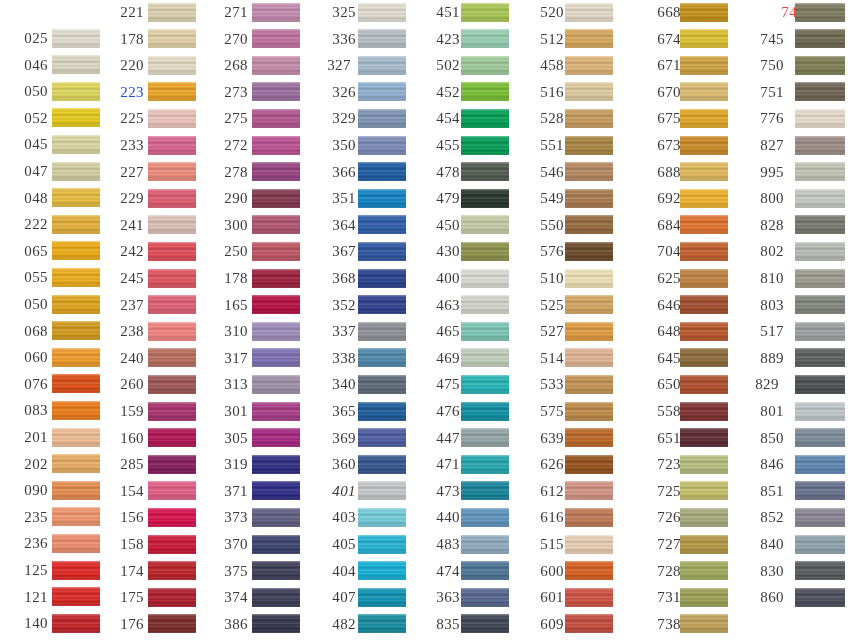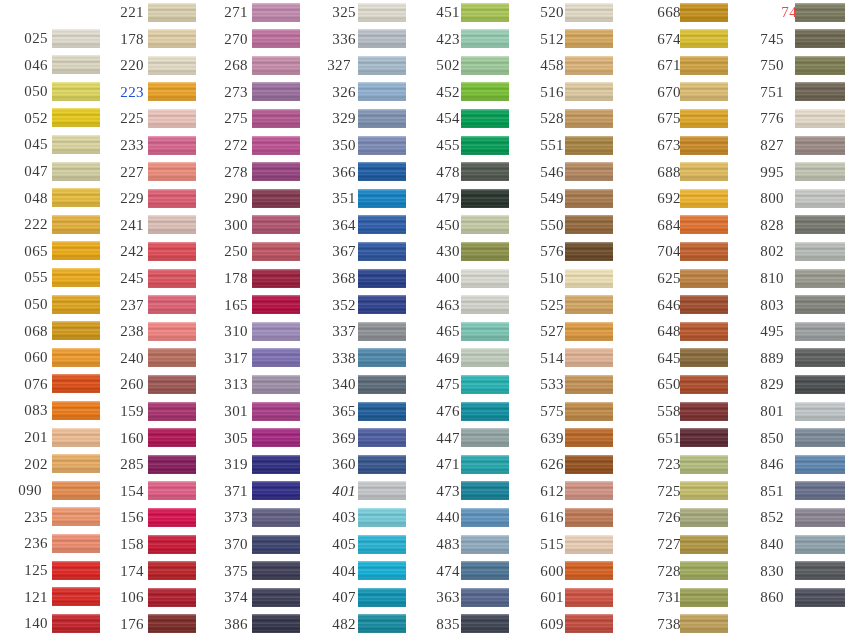--- a/index.html
+++ b/index.html
@@ -194,21 +194,21 @@
       </div>
       <div class="row" style="top: 453.1px; height: 21px;">
         <div class="code" style="position: absolute; left: 14px; width: 34px; top: 50%; transform: translateY(-50%); color: rgb(58, 58, 58);">202</div>
         <div class="swatch" title="202" style="position: absolute; left: 52px; top: 1px; width: 48px; height: 19px; background: rgb(233, 172, 98);">
           <span class="grain"></span>
           <span class="grain2"></span>
           <span class="sheen"></span>
         </div>
       </div>
       <div class="row" style="top: 479.7px; height: 21px;">
-        <div class="code" style="position: absolute; left: 8px; width: 34px; top: 50%; transform: translateY(-50%); color: rgb(58, 58, 58);">090</div>
+        <div class="code" style="position: absolute; left: 14px; width: 34px; top: 50%; transform: translateY(-50%); color: rgb(58, 58, 58);">090</div>
         <div class="swatch" title="090" style="position: absolute; left: 52px; top: 1px; width: 48px; height: 19px; background: rgb(231, 140, 77);">
           <span class="grain"></span>
           <span class="grain2"></span>
           <span class="sheen"></span>
         </div>
       </div>
       <div class="row" style="top: 506.3px; height: 21px;">
         <div class="code" style="position: absolute; left: 14px; width: 34px; top: 50%; transform: translateY(-50%); color: rgb(58, 58, 58);">235</div>
         <div class="swatch" title="235" style="position: absolute; left: 52px; top: 1px; width: 48px; height: 19px; background: rgb(240, 149, 108);">
           <span class="grain"></span>
@@ -421,21 +421,21 @@
       </div>
       <div class="row" style="top: 560.1px; height: 21px;">
         <div class="code" style="position: absolute; left: 110px; width: 34px; top: 50%; transform: translateY(-50%); color: rgb(58, 58, 58);">174</div>
         <div class="swatch" title="174" style="position: absolute; left: 148px; top: 1px; width: 48px; height: 19px; background: rgb(188, 32, 38);">
           <span class="grain"></span>
           <span class="grain2"></span>
           <span class="sheen"></span>
         </div>
       </div>
       <div class="row" style="top: 586.7px; height: 21px;">
-        <div class="code" style="position: absolute; left: 110px; width: 34px; top: 50%; transform: translateY(-50%); color: rgb(58, 58, 58);">106</div>
+        <div class="code" style="position: absolute; left: 110px; width: 34px; top: 50%; transform: translateY(-50%); color: rgb(58, 58, 58);">175</div>
         <div class="swatch" title="175" style="position: absolute; left: 148px; top: 1px; width: 48px; height: 19px; background: rgb(176, 26, 42);">
           <span class="grain"></span>
           <span class="grain2"></span>
           <span class="sheen"></span>
         </div>
       </div>
       <div class="row" style="top: 613.3px; height: 21px;">
         <div class="code" style="position: absolute; left: 110px; width: 34px; top: 50%; transform: translateY(-50%); color: rgb(58, 58, 58);">176</div>
         <div class="swatch" title="176" style="position: absolute; left: 148px; top: 1px; width: 48px; height: 19px; background: rgb(124, 42, 38);">
           <span class="grain"></span>
@@ -1511,37 +1511,37 @@
       </div>
       <div class="row" style="top: 294.1px; height: 21px;">
         <div class="code" style="position: absolute; left: 750px; width: 34px; top: 50%; transform: translateY(-50%); color: rgb(58, 58, 58);">803</div>
         <div class="swatch" title="803" style="position: absolute; left: 795px; top: 1px; width: 50px; height: 19px; background: rgb(130, 133, 124);">
           <span class="grain"></span>
           <span class="grain2"></span>
           <span class="sheen"></span>
         </div>
       </div>
       <div class="row" style="top: 320.7px; height: 21px;">
-        <div class="code" style="position: absolute; left: 750px; width: 34px; top: 50%; transform: translateY(-50%); color: rgb(58, 58, 58);">495</div>
+        <div class="code" style="position: absolute; left: 750px; width: 34px; top: 50%; transform: translateY(-50%); color: rgb(58, 58, 58);">517</div>
         <div class="swatch" title="832" style="position: absolute; left: 795px; top: 1px; width: 50px; height: 19px; background: rgb(158, 161, 162);">
           <span class="grain"></span>
           <span class="grain2"></span>
           <span class="sheen"></span>
         </div>
       </div>
       <div class="row" style="top: 347.3px; height: 21px;">
         <div class="code" style="position: absolute; left: 750px; width: 34px; top: 50%; transform: translateY(-50%); color: rgb(58, 58, 58);">889</div>
         <div class="swatch" title="889" style="position: absolute; left: 795px; top: 1px; width: 50px; height: 19px; background: rgb(92, 94, 93);">
           <span class="grain"></span>
           <span class="grain2"></span>
           <span class="sheen"></span>
         </div>
       </div>
       <div class="row" style="top: 373.9px; height: 21px;">
-        <div class="code" style="position: absolute; left: 750px; width: 34px; top: 50%; transform: translateY(-50%); color: rgb(58, 58, 58);">829</div>
+        <div class="code" style="position: absolute; left: 750px; width: 34px; top: 50%; transform: translateY(-50%); color: rgb(58, 58, 58); text-align: center;">829</div>
         <div class="swatch" title="829" style="position: absolute; left: 795px; top: 1px; width: 50px; height: 19px; background: rgb(74, 77, 78);">
           <span class="grain"></span>
           <span class="grain2"></span>
           <span class="sheen"></span>
         </div>
       </div>
       <div class="row" style="top: 400.5px; height: 21px;">
         <div class="code" style="position: absolute; left: 750px; width: 34px; top: 50%; transform: translateY(-50%); color: rgb(58, 58, 58);">801</div>
         <div class="swatch" title="801" style="position: absolute; left: 795px; top: 1px; width: 50px; height: 19px; background: rgb(194, 199, 201);">
           <span class="grain"></span>

